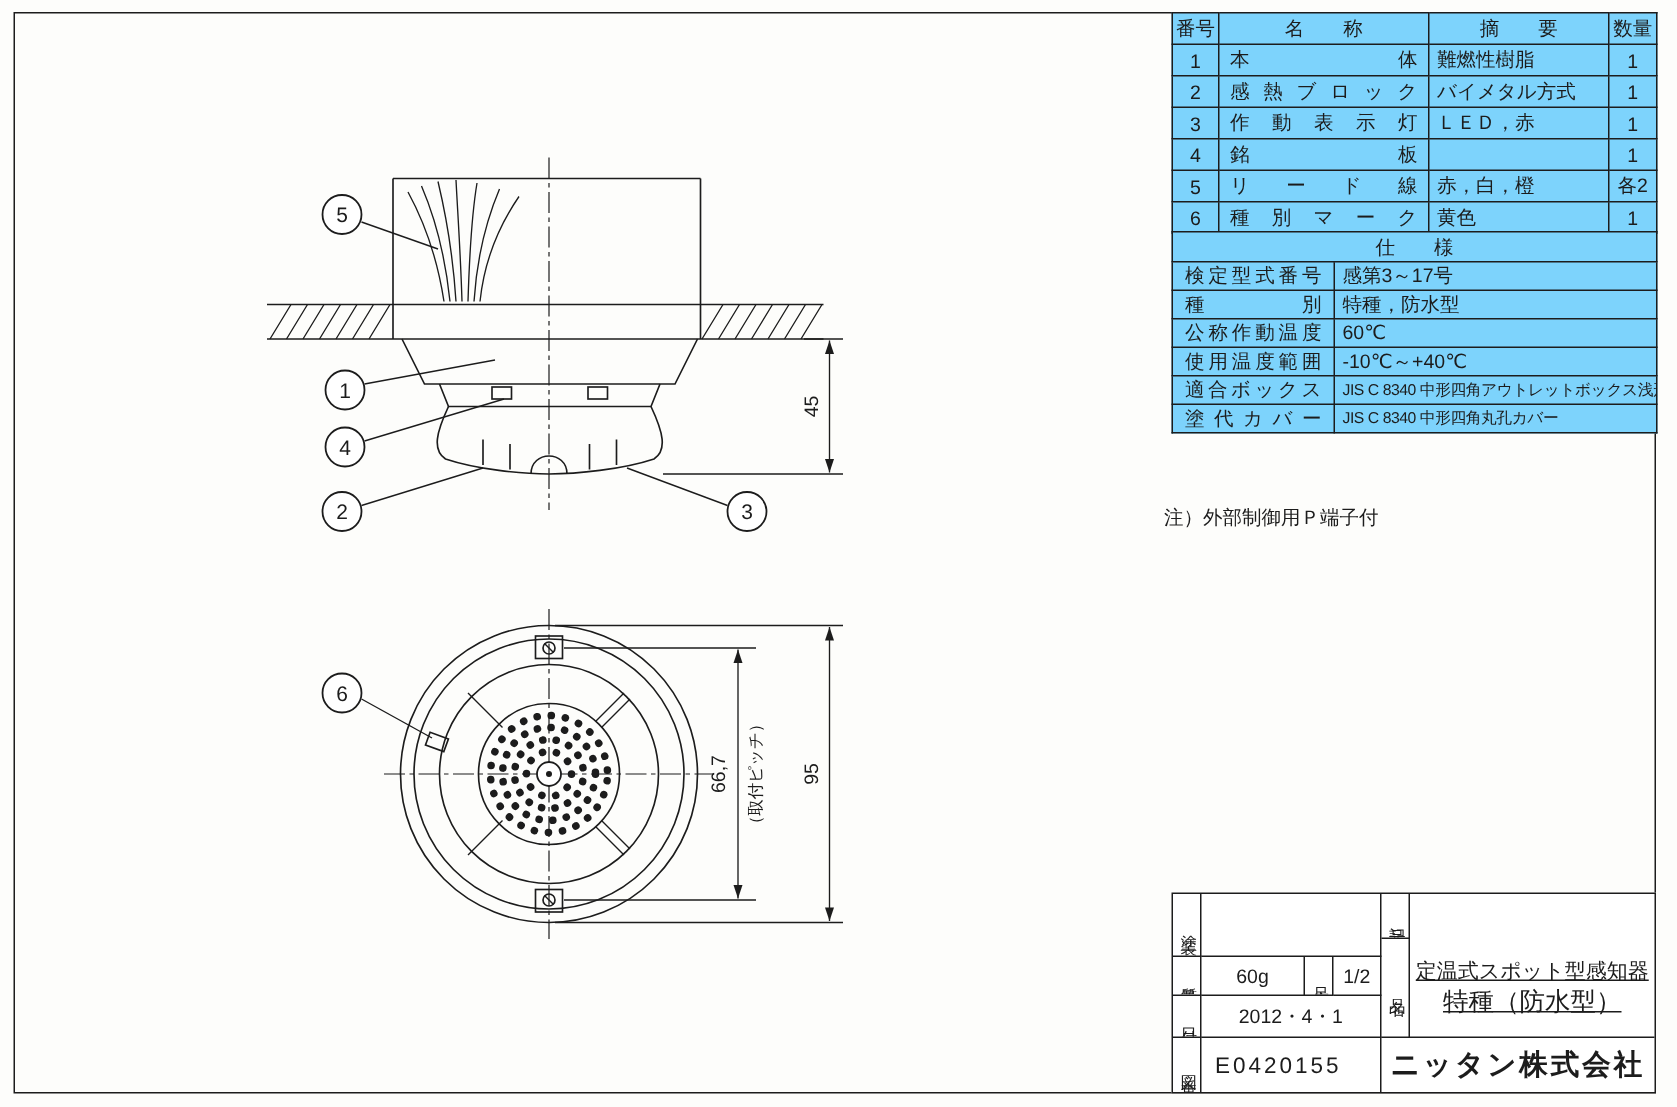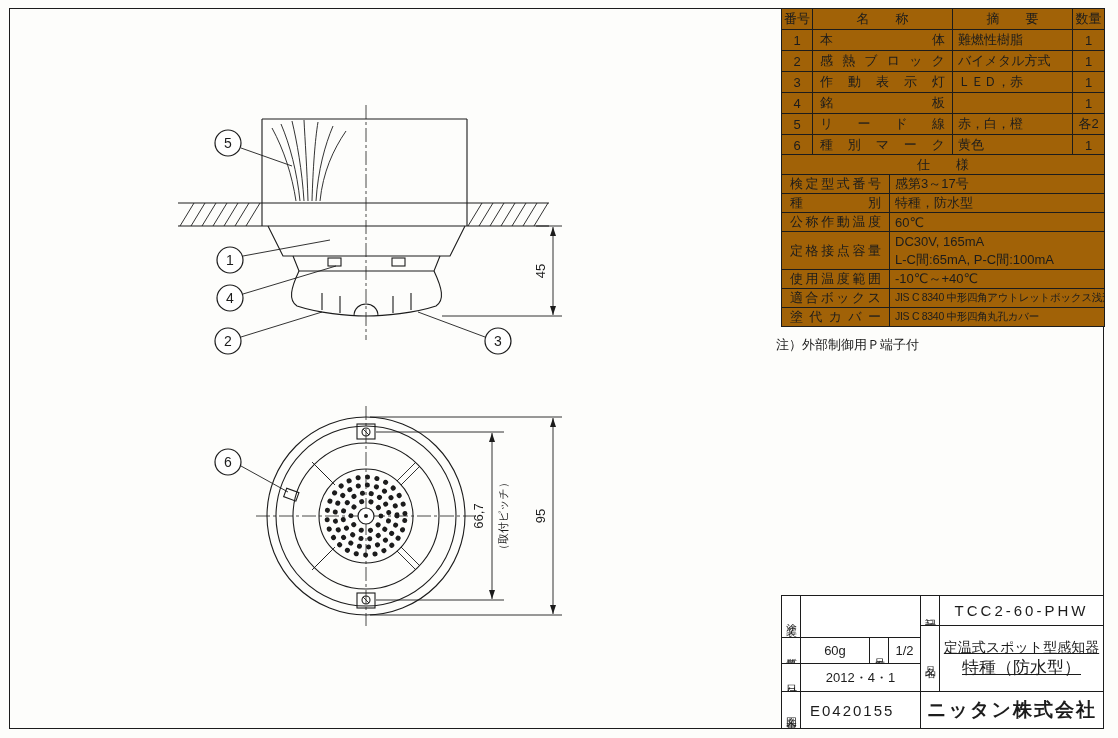--- a/index.html
+++ b/index.html
@@ -12,21 +12,21 @@
   .ln { fill:none; stroke:#1c1c1c; stroke-width:1.1; }
   .hl { fill:none; stroke:#1c1c1c; stroke-width:0.9; }
   .cl { fill:none; stroke:#1c1c1c; stroke-width:0.8; stroke-dasharray:14 3 3 3; }
   .dots { fill:none; stroke:#1c1c1c; stroke-width:5; stroke-linecap:round; }
   .co { fill:#ffffff; stroke:#1c1c1c; stroke-width:1.2; }
   .ct { fill:#1c1c1c; font-size:14px; text-anchor:middle; }
   .dt { fill:#1c1c1c; font-size:13px; text-anchor:middle; }
   .dts { fill:#1c1c1c; font-size:11px; text-anchor:middle; }
   .ar { fill:#1c1c1c; stroke:none; }
 
-  table { border-collapse:collapse; table-layout:fixed; background:#a16207; }
+  table { border-collapse:collapse; table-layout:fixed; background:#7dd3fc; }
   td,th { border:1px solid #1c1c1c; font-size:13px; font-weight:400; white-space:nowrap; overflow:hidden; padding:0; }
   .parts-table { position:absolute; left:781px; top:8px; width:323px; }
   .parts-table tr { height:21px; }
   .cc { text-align:center; }
   .name-cell { text-align:justify; text-align-last:justify; padding:0 7px;margin-left:48px; }
   .desc-cell { padding:0 5px; text-align:left; }
   .spec-table { position:absolute; left:781px; top:154px; width:323px;padding-left:12px; }
   .spec-table tr { height:19px; }
   .spec-table tr.t { height:20px; }
   .spec-table tr.dbl { height:38px; }
@@ -246,27 +246,20 @@
       <td class="spec-value">感第3～17号</td>
     </tr>
     <tr>
       <td class="spec-label">種　　　　別</td>
       <td class="spec-value">特種，防水型</td>
     </tr>
     <tr>
       <td class="spec-label">公称作動温度</td>
       <td class="spec-value">60℃</td>
     </tr>
-    <tr class="dbl">
-      <td class="spec-label">定格接点容量</td>
-      <td class="spec-value">
-        <div>DC30V, 165mA</div>
-        <div>L-C間:65mA, P-C間:100mA</div>
-      </td>
-    </tr>
     <tr>
       <td class="spec-label">使用温度範囲</td>
       <td class="spec-value">-10℃～+40℃</td>
     </tr>
     <tr>
       <td class="spec-label">適合ボックス</td>
       <td class="spec-value small">JIS C 8340 中形四角アウトレットボックス浅形</td>
     </tr>
     <tr>
       <td class="spec-label">塗 代 カ バ ー</td>
@@ -285,21 +278,20 @@
     <div class="tb-cell vlabel" style="left:0;top:42px;width:19px;height:26px;">質量</div>
     <div class="tb-cell" style="left:19px;top:42px;width:69px;height:26px;">60g</div>
     <div class="tb-cell vlabel" style="left:88px;top:42px;width:19px;height:26px;">尺度</div>
     <div class="tb-cell" style="left:107px;top:42px;width:32px;height:26px;">1/2</div>
     <div class="tb-cell vlabel" style="left:0;top:68px;width:19px;height:28px;">日付</div>
     <div class="tb-cell" style="left:19px;top:68px;width:120px;height:28px;">2012・4・1</div>
     <div class="tb-cell vlabel nbb" style="left:0;top:96px;width:19px;height:36px;">図番</div>
     <div class="tb-cell dwgv nbb" style="left:19px;top:96px;width:120px;height:36px;">E0420155</div>
 
     <div class="tb-cell vlabel" style="left:139px;top:0;width:19px;height:30px;">記号</div>
-    <div class="tb-cell symv nbr" style="left:158px;top:0;width:163px;height:30px;">TCC2-60-PHW</div>
     <div class="tb-cell vlabel" style="left:139px;top:30px;width:19px;height:66px;">品名</div>
     <div class="tb-cell prod nbr" style="left:158px;top:30px;width:163px;height:66px;text-decoration:underline;">
       <div class="l1">定温式スポット型感知器</div>
       <div class="l2">特種（防水型）</div>
     </div>
     <div class="tb-cell comp nbb nbr" style="left:139px;top:96px;width:182px;height:36px;">ニッタン株式会社</div>
   </div>
 </div>
 
 </body></html>

